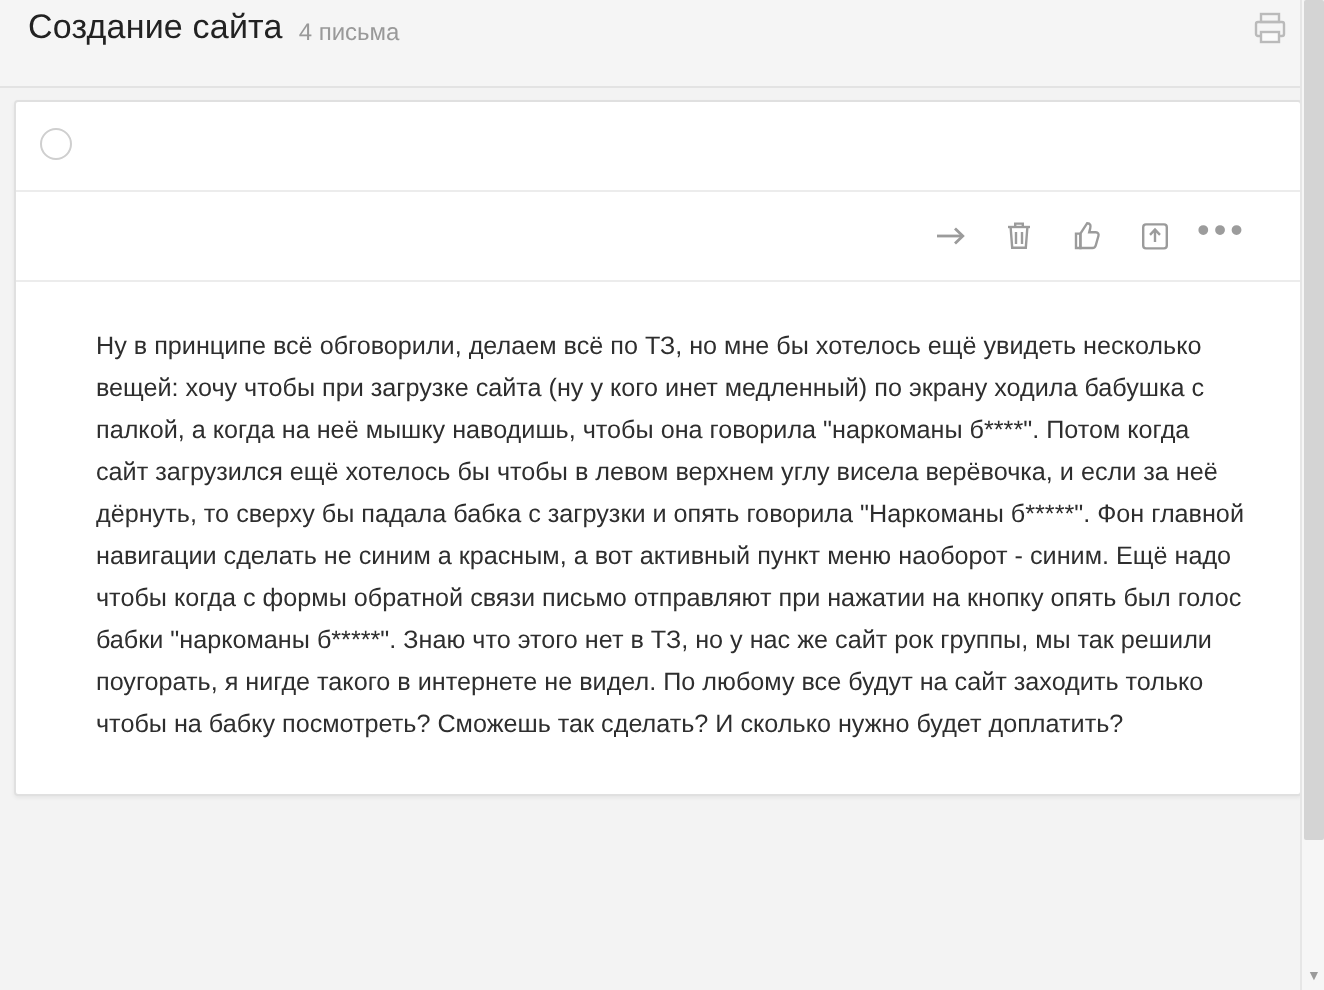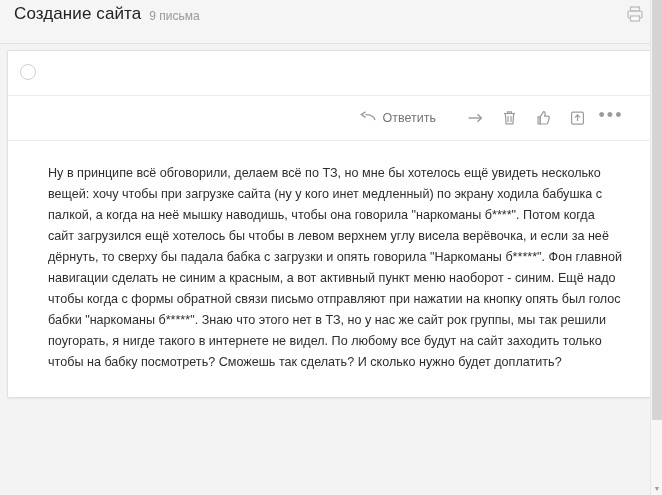--- a/index.html
+++ b/index.html
@@ -171,46 +171,37 @@
     background: #f3f3f3;
   }
 </style>
 </head>
 <body>
 
 <div class="page">
 
   <div class="header">
     <span class="thread-title">Создание сайта</span>
-    <span class="thread-count">9 письма</span>
+    <span class="thread-count">4 письма</span>
     <div class="header-spacer"></div>
     <div class="print-btn">
       <svg width="18" height="18" viewBox="0 0 18 18" fill="none" stroke="#8a8a8a" stroke-width="1.2">
         <rect x="4.5" y="2" width="9" height="4"></rect>
         <rect x="2" y="6" width="14" height="7" rx="1"></rect>
         <rect x="4.5" y="11" width="9" height="5" fill="#fff"></rect>
       </svg>
     </div>
   </div>
 
   <div class="card">
     <div class="card-top">
       <div class="avatar-circle"></div>
     </div>
 
     <div class="action-bar">
-      <div class="act act-reply">
-        <span>
-          <svg width="16" height="12" viewBox="0 0 16 12" fill="none" stroke="#8a8a8a" stroke-width="1.4">
-            <path d="M15 9 C14 5 11 3.6 5.5 3.6"></path>
-            <path d="M5.5 0.8 L1.4 3.6 L5.5 6.4"></path>
-          </svg>
-        </span>
-        <span class="label">Ответить</span>
-      </div>
 
       <div class="act act-icon">
         <svg width="17" height="12" viewBox="0 0 17 12" fill="none" stroke="#8a8a8a" stroke-width="1.4">
           <path d="M1.5 6 H14"></path>
           <path d="M10.5 2.2 L14.4 6 L10.5 9.8"></path>
         </svg>
       </div>
 
       <div class="act act-icon">
         <svg width="15" height="16" viewBox="0 0 15 16" fill="none" stroke="#8a8a8a" stroke-width="1.2">

